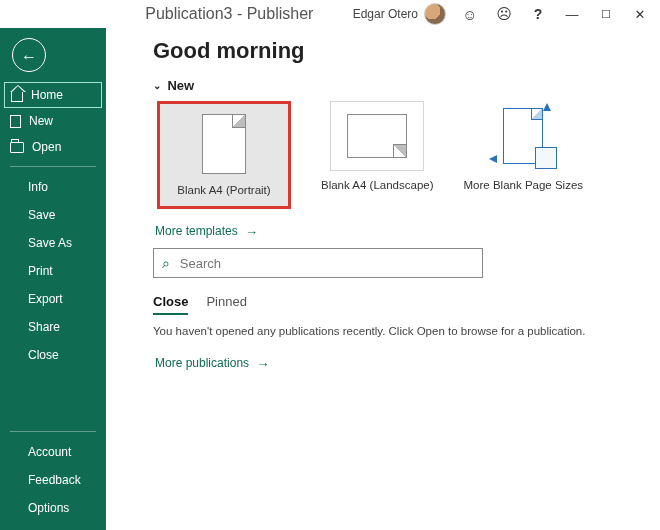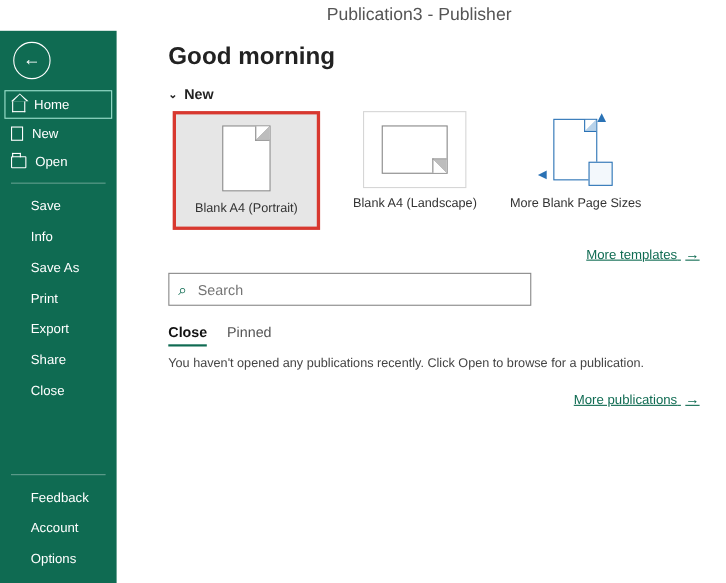--- a/index.html
+++ b/index.html
@@ -55,70 +55,82 @@
   .page-landscape::after { content:""; position:absolute; bottom:0; right:0; width:12px; height:12px; background:linear-gradient(45deg,#fff 0 48%, #bdbdbd 50% 100%); border-left:1px solid #888; border-top:1px solid #888;}
   .thumb-land { width:94px; height:70px; background:#fff; border:1px solid #d6d6d6; display:flex; align-items:center; justify-content:center; }
   .more-sizes { width:72px; height:70px; display:flex; align-items:center; justify-content:center; position:relative; }
   .ms-big { width:40px; height:56px; border:1.5px solid #2a72b5; background:#fff; position:relative; }
   .ms-big::after { content:""; position:absolute; top:0; right:0; width:10px; height:10px; background:linear-gradient(135deg,#fff 0 48%, #b7d2ea 50% 100%); border-left:1.5px solid #2a72b5; border-bottom:1.5px solid #2a72b5;}
   .ms-small { position:absolute; right:2px; bottom:2px; width:22px; height:22px; border:1.5px solid #2a72b5; background:#f3f8fc; }
   .ms-arrow-v { position:absolute; right:8px; top:2px; width:0; height:0; border-left:4px solid transparent; border-right:4px solid transparent; border-bottom:8px solid #2a72b5;}
   .ms-arrow-h { position:absolute; left:2px; bottom:8px; width:0; height:0; border-top:4px solid transparent; border-bottom:4px solid transparent; border-right:8px solid #2a72b5;}
   .tpl-label { font-size:11.5px; color:#333; }
 
-  .link-row { text-align:right; font-size:12px; color:#0f6b52; padding: 6px 2px 10px; text-decoration: underline; }
+  .link-row { text-align:left; font-size:12px; color:#0f6b52; padding: 6px 2px 10px; }
   .link-row .arrow { font-size:13px; margin-left:4px; }
 
   .search-box { display:flex; align-items:center; border:1px solid #888; height:30px; width: 330px; padding:0 8px; gap:10px; color:#666; margin-bottom:16px;}
   .search-icon { color:#0f6b52; font-size:14px; }
   .search-input { border:none; outline:none; flex:1; font-size:13px; color:#333; background:transparent; }
 
   .tabs { display:flex; gap:18px; font-size:13px; margin-bottom:10px; }
   .tab { padding-bottom:4px; color:#555; }
   .tab.active { color:#111; font-weight:600; border-bottom:2px solid #0f6b52; }
 
   .empty-msg { font-size:11.5px; color:#444; margin-bottom:12px; }
 </style>
 </head>
 <body>
 
 <div class="titlebar">
   <div style="width:106px"></div>
   <div class="title-center">Publication3  -  Publisher</div>
+  <div class="title-right">
+    <div class="user-seg">
+      <span>Edgar Otero</span>
+      <span class="avatar"></span>
+    </div>
+    <div class="win-icon face">☺</div>
+    <div class="win-icon face">☹</div>
+    <div class="win-icon help">?</div>
+    <div class="win-icon">—</div>
+    <div class="win-icon box">☐</div>
+    <div class="win-icon">✕</div>
+  </div>
 </div>
 
 <div class="shell">
   <div class="sidebar">
     <div class="back-btn">
       <span>←</span>
     </div>
     <div class="nav-item selected">
       <span class="nav-icon home"></span>
       <span>Home</span>
     </div>
     <div class="nav-item">
       <span class="nav-icon new"></span>
       <span>New</span>
     </div>
     <div class="nav-item">
       <span class="nav-icon open"></span>
       <span>Open</span>
     </div>
     <div class="divider"></div>
+    <div class="nav-sub">Info</div>
     <div class="nav-sub">Save</div>
-    <div class="nav-sub">Info</div>
     <div class="nav-sub">Save As</div>
     <div class="nav-sub">Print</div>
     <div class="nav-sub">Export</div>
     <div class="nav-sub">Share</div>
     <div class="nav-sub">Close</div>
     <div class="sidebar-spacer"></div>
     <div class="divider"></div>
+    <div class="nav-sub">Account</div>
     <div class="nav-sub">Feedback</div>
-    <div class="nav-sub">Account</div>
     <div class="nav-sub">Options</div>
     <div style="height:8px"></div>
   </div>
 
   <div class="main">
     <div class="greeting">Good morning</div>
 
     <div class="section-head">
       <span class="chev">⌄</span>
       <span>New</span>

